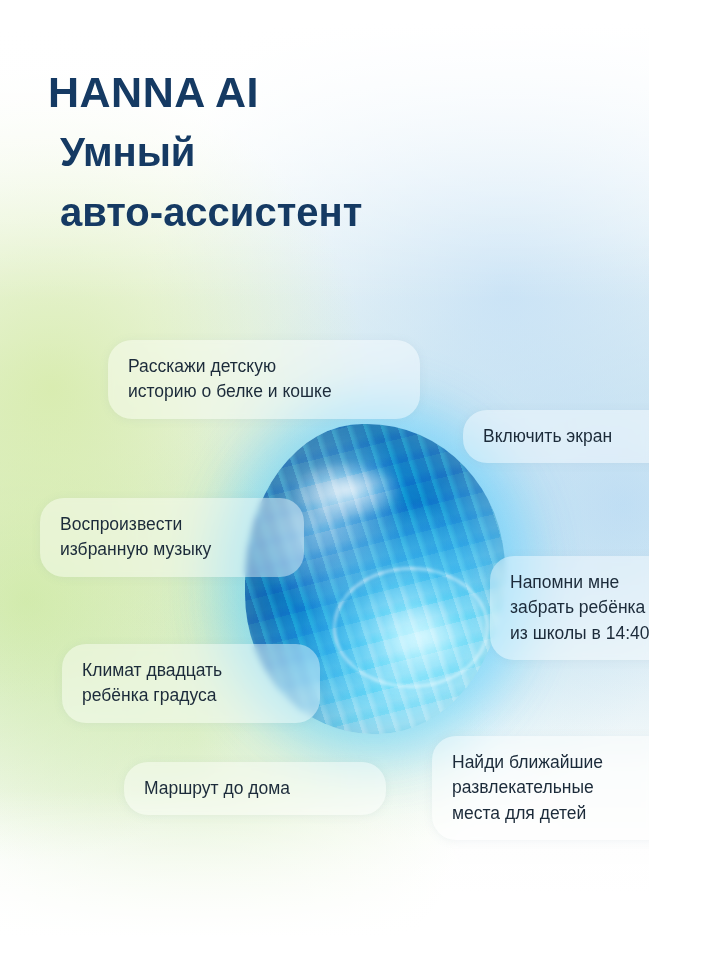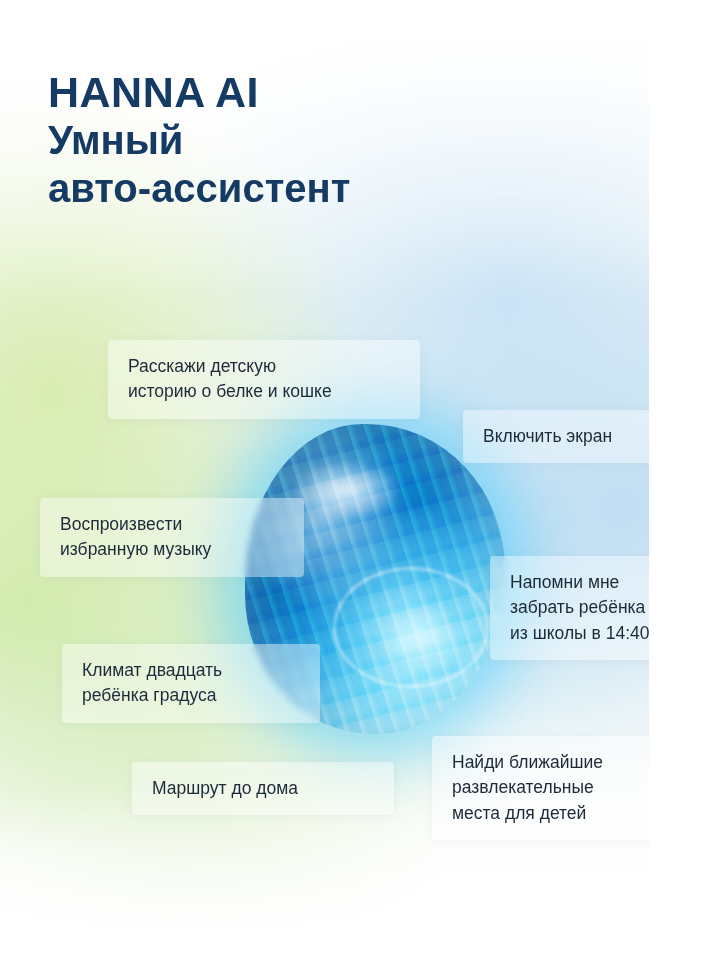--- a/index.html
+++ b/index.html
@@ -61,21 +61,21 @@
     letter-spacing: 0.5px;
     color: #153a63;
     line-height: 1.12;
     margin: 0;
   }
   .heading .sub {
     font-size: 40px;
     font-weight: bold;
     color: #153a63;
     line-height: 1.2;
-    margin: 0;
+    margin: 12px;
   }
 
   
   .orb-wrap {
     position: absolute;
     left: 245px;
     top: 424px;
     width: 260px;
     height: 310px;
   }
@@ -153,36 +153,36 @@
     height: 58px;
     border-radius: 50%;
     background: radial-gradient(ellipse at 50% 50%, rgba(255,255,255,0.8) 0%, rgba(255,255,255,0.0) 70%);
     filter: blur(3px);
   }
 
   
   .chip {
     position: absolute;
     background: rgba(255,255,255,0.42);
-    border-radius: 4px;
+    border-radius: 24px;
     padding: 14px 20px;
     color: #1c2b3a;
     font-size: 17.5px;
     line-height: 1.45;
     backdrop-filter: blur(3px);
     box-shadow: 0 1px 10px rgba(120,150,170,0.10);
   }
   .chip span { display: block; white-space: pre-line; }
 
   .chip-story   { left: 108px; top: 340px; width: 272px; }
   .chip-screen  { left: 463px; top: 410px; width: 192px; }
   .chip-music   { left: 40px;  top: 498px; width: 224px; }
   .chip-remind  { left: 490px; top: 556px; width: 200px; }
   .chip-climate { left: 62px;  top: 644px; width: 218px; }
-  .chip-route   { left: 132px; top: 762px; width: 222px; }
+  .chip-route   { left: 124px; top: 762px; width: 222px; }
   .chip-places  { left: 432px; top: 736px; width: 226px; }
 </style>
 </head>
 <body>
 
 <div class="poster">
 
   <div class="bg-layer"></div>
   <div class="bg-fade-top"></div>
   <div class="bg-fade-bottom"></div>

